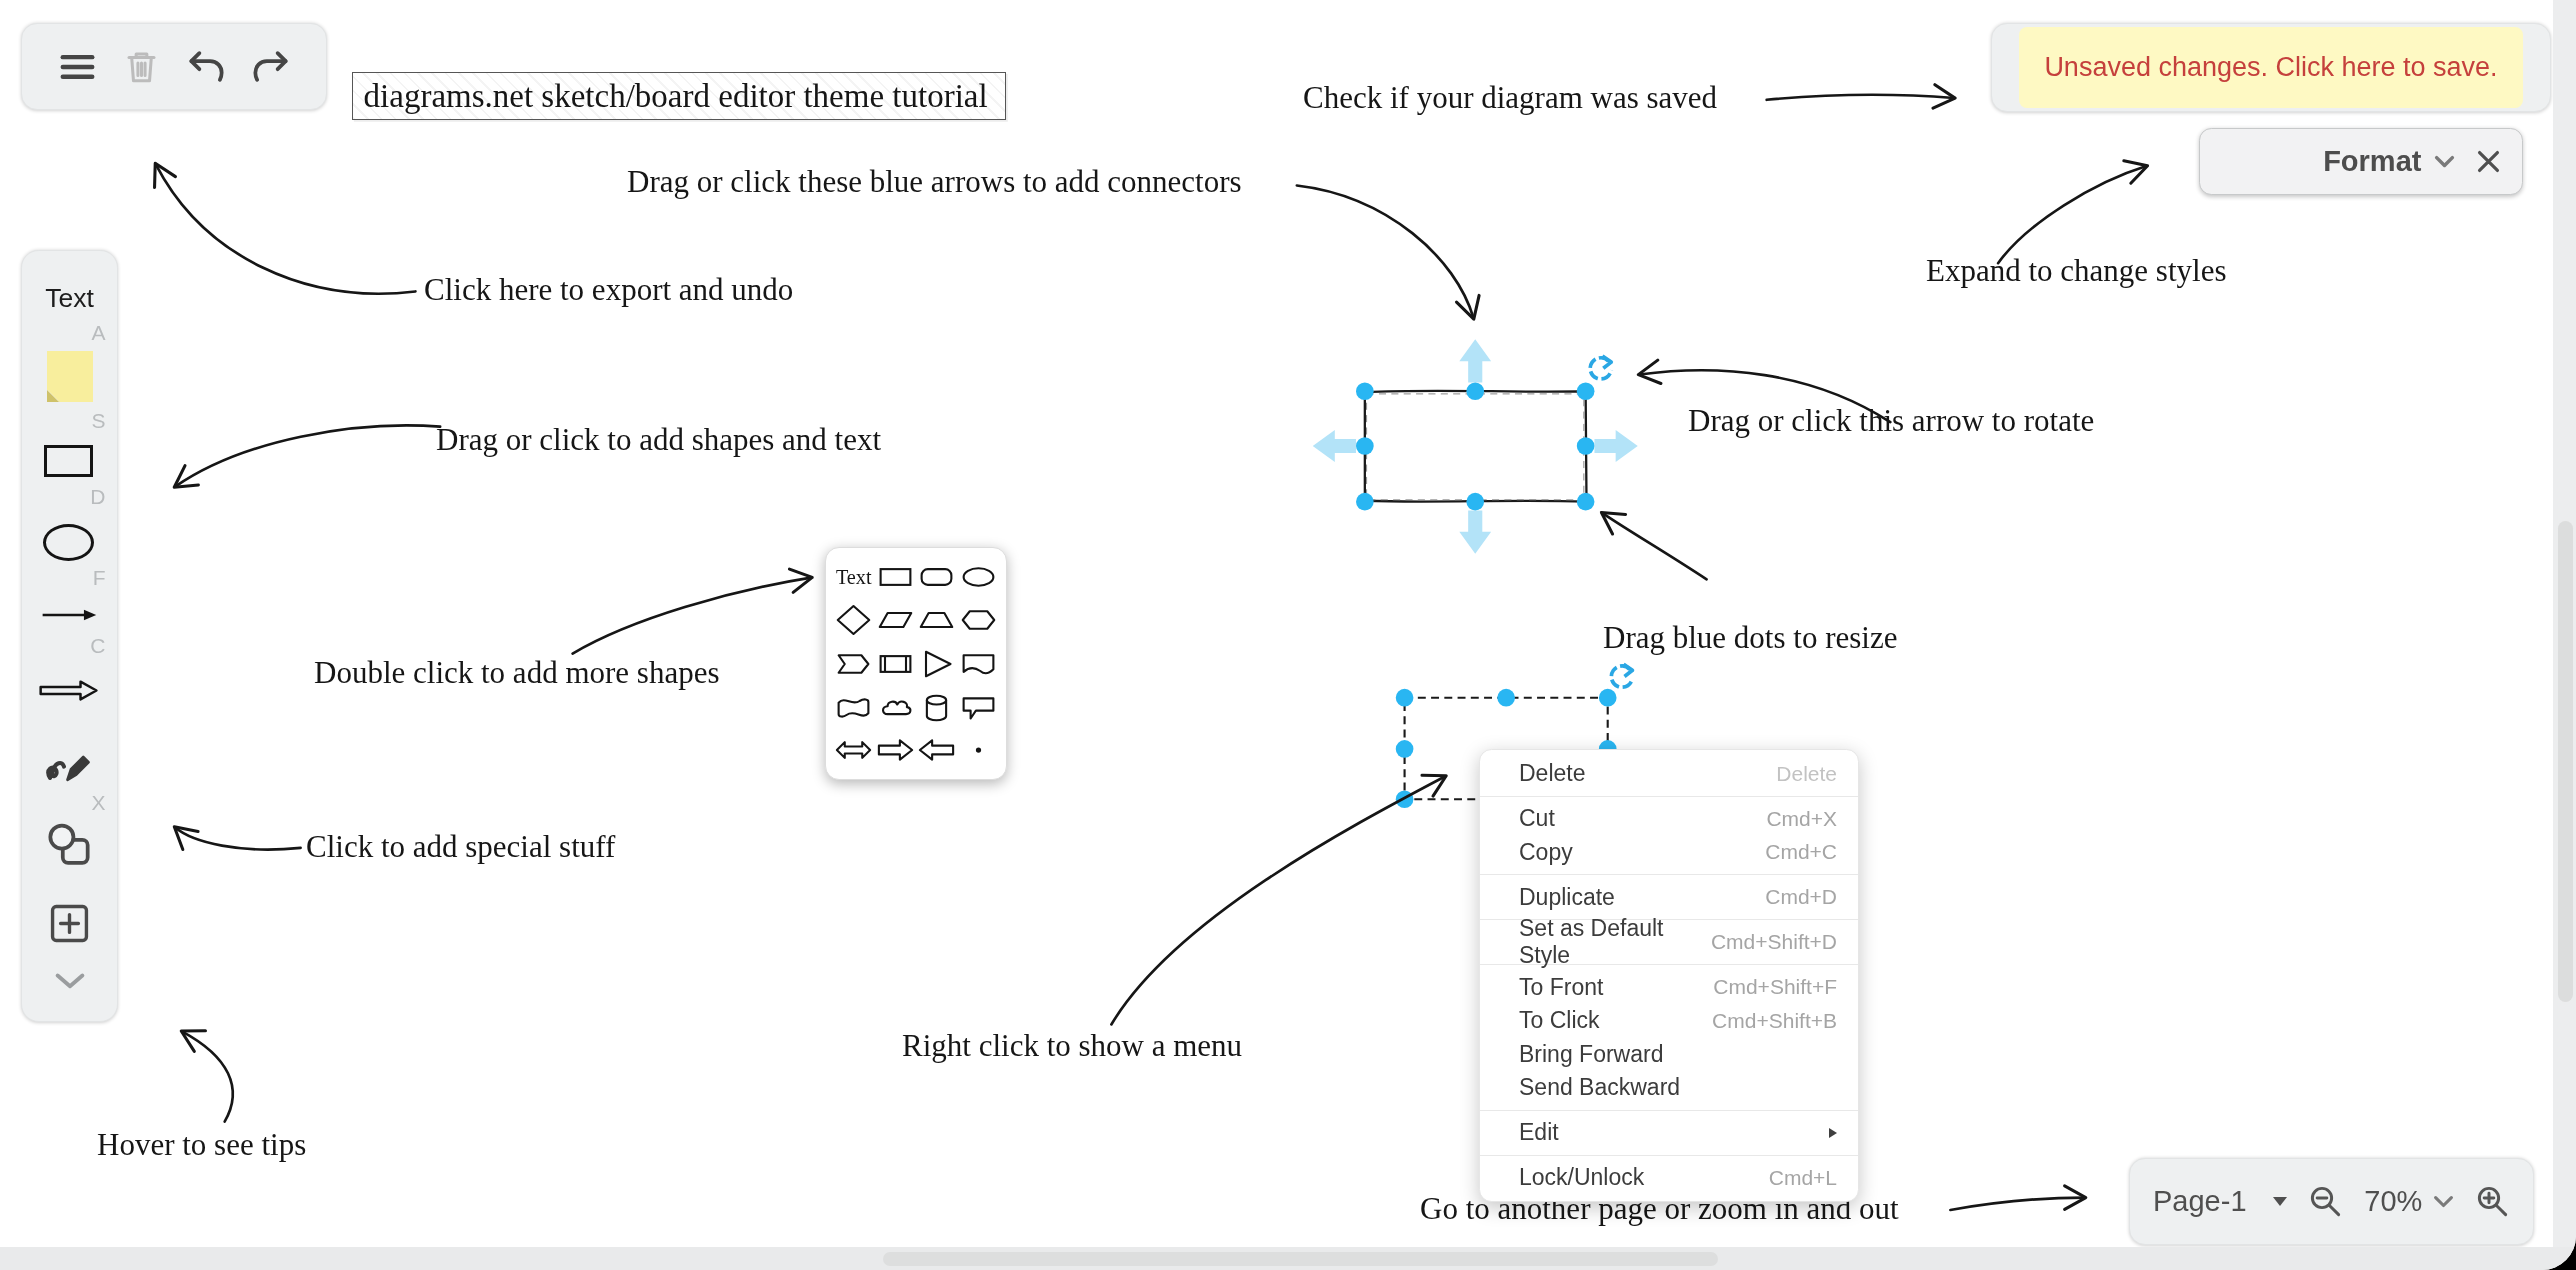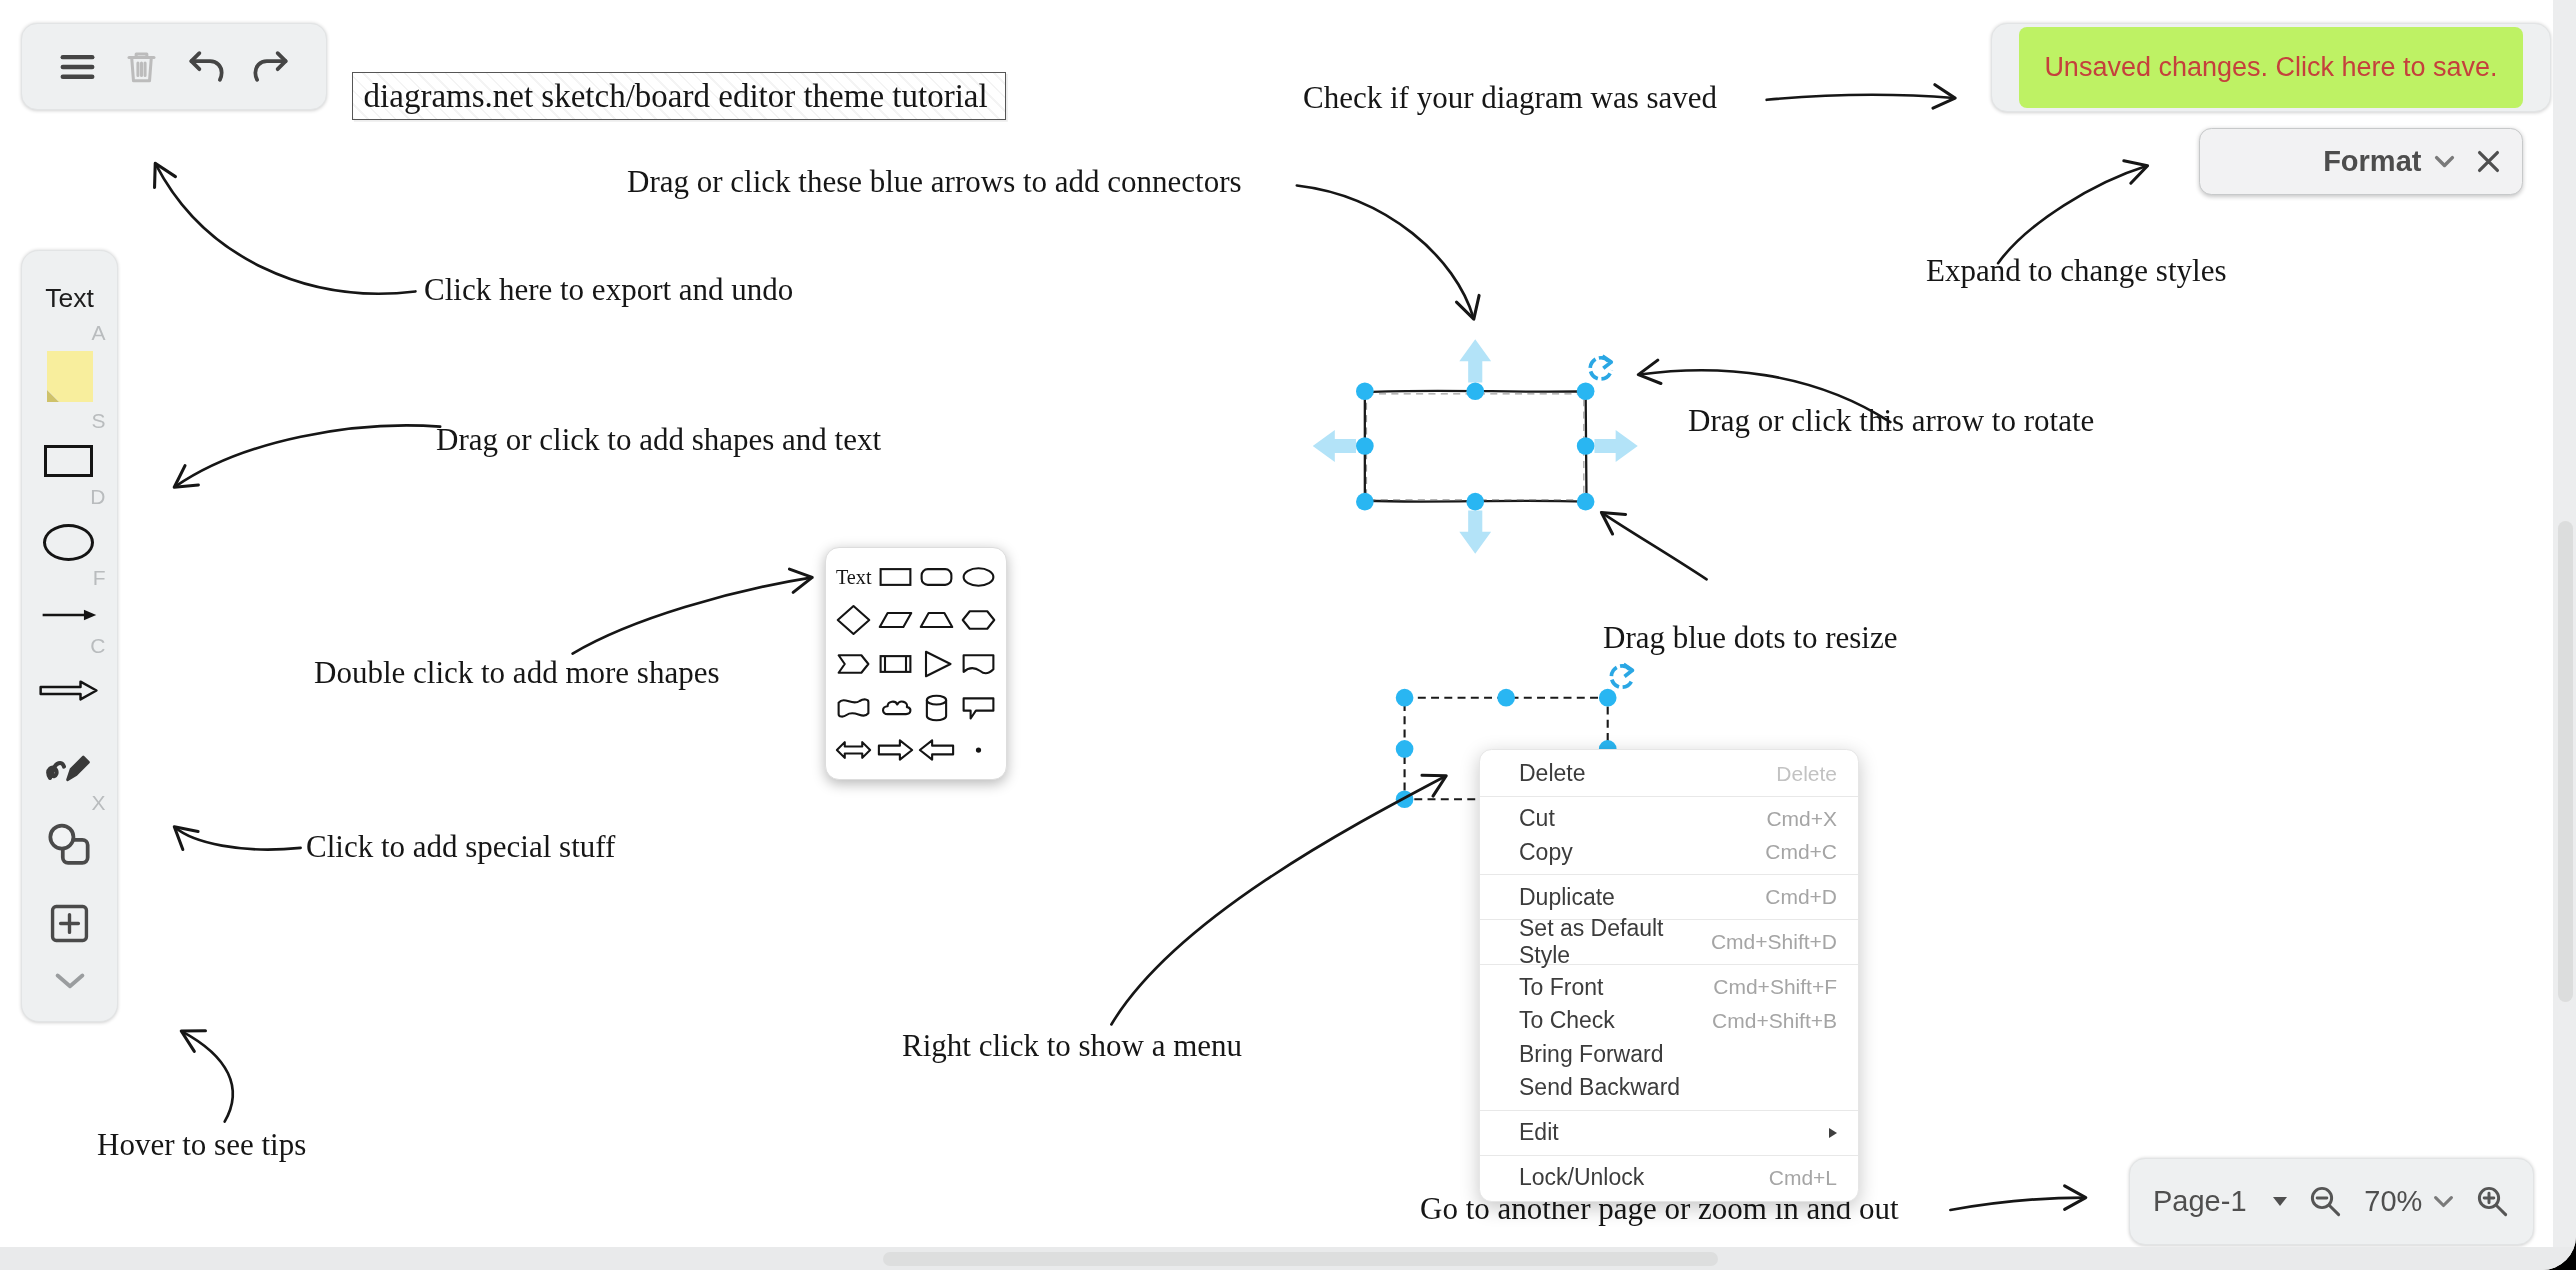--- a/index.html
+++ b/index.html
@@ -12,21 +12,21 @@
   
   #tl-toolbar{left:21px;top:23px;width:306px;height:87px;display:flex;align-items:center;
               justify-content:space-around;padding:0 23px;box-sizing:border-box;}
   
   #title-box{position:absolute;left:352px;top:72px;width:654px;height:48px;border:1.8px solid #565656;
              box-sizing:border-box;background:repeating-linear-gradient(45deg,rgba(0,0,0,.045) 0 1.8px,transparent 1.8px 9.7px),#fff;
              box-shadow:1.8px 1.8px 0 rgba(0,0,0,.07);display:flex;align-items:center;padding-left:10.6px;}
   #title-box .hand{font-size:33px;}
   
   #save-panel{left:1991px;top:23px;width:558px;height:87px;display:flex;align-items:center;justify-content:center;}
-  #save-badge{background:#bef264;border-radius:8px;padding:25px 25px;color:#c5403c;font-size:27px;}
+  #save-badge{background:#fef9c3;border-radius:8px;padding:25px 25px;color:#c5403c;font-size:27px;}
   
   #format-panel{position:absolute;left:2199px;top:128px;width:324px;height:67px;background:#f2f2f3;
                 border:1.8px solid #c7c9ca;border-radius:12.4px;box-shadow:0 1.8px 4.4px rgba(0,0,0,.22);
                 display:flex;align-items:center;justify-content:flex-end;gap:12.4px;padding-right:21px;box-sizing:border-box;}
   #format-label{font-size:29px;font-weight:bold;color:#4d4d4d;}
   
   #sidebar{left:21px;top:250px;width:95px;height:770px;border-radius:17.7px;}
   #sidebar .shortcut{position:absolute;right:11.5px;color:#b9bcbe;font-size:21px;}
   #sidebar-text{position:absolute;top:32px;left:0;width:100%;text-align:center;font-size:26.5px;color:#1d1d1d;}
   #note{position:absolute;left:25px;top:100px;width:46px;height:51px;background:#f8ee9d;
@@ -329,21 +329,21 @@
       <div class="menu-item">
         <span class="mi-label">Set as Default Style</span>
         <span class="mi-shortcut">Cmd+Shift+D</span>
       </div>
       <div class="menu-divider"></div>
       <div class="menu-item">
         <span class="mi-label">To Front</span>
         <span class="mi-shortcut">Cmd+Shift+F</span>
       </div>
       <div class="menu-item">
-        <span class="mi-label">To Check</span>
+        <span class="mi-label">To Click</span>
         <span class="mi-shortcut">Cmd+Shift+B</span>
       </div>
       <div class="menu-item">
         <span class="mi-label">Bring Forward</span>
         <span class="mi-shortcut"></span>
       </div>
       <div class="menu-item">
         <span class="mi-label">Send Backward</span>
         <span class="mi-shortcut"></span>
       </div>

